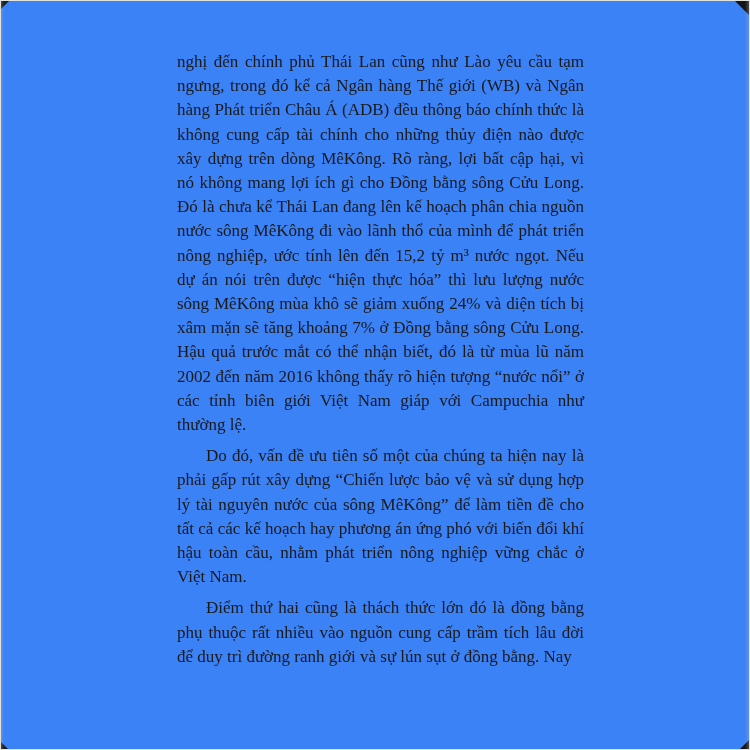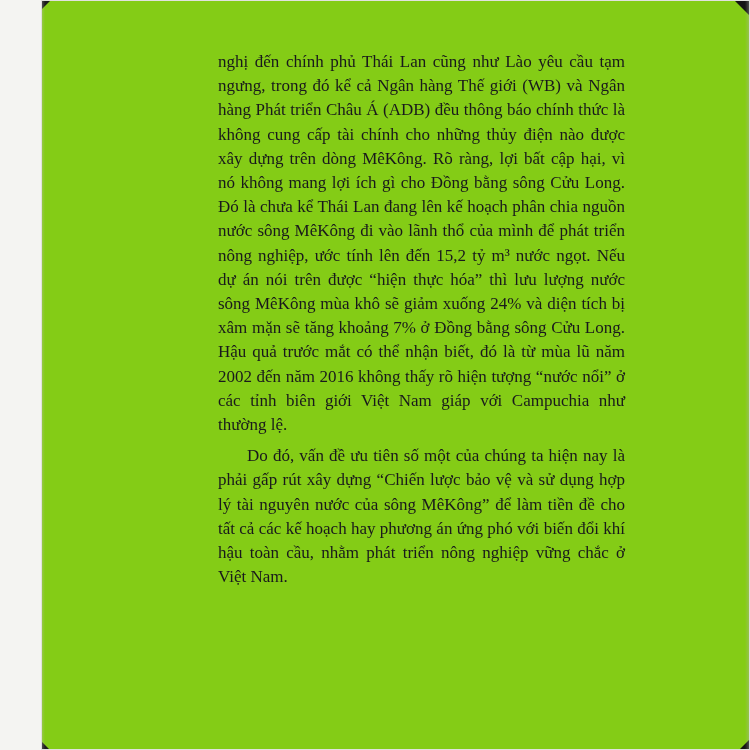--- a/index.html
+++ b/index.html
@@ -10,24 +10,23 @@
     width: 750px;
     height: 750px;
     position: relative;
     background: #f4f4f2;
     font-family: "Liberation Serif", "DejaVu Serif", serif;
     overflow: hidden;
   }
   .page {
     position: absolute;
     inset: 0;
-    background: #84cc16;
+    background: #3b82f6;
     border: 1px solid #e1e1de;
     box-sizing: border-box;
-    margin-left: 41px;
   }
   .text-block {
     position: absolute;
     left: 176px;
     top: 49px;
     width: 407px;
     color: #19191c;
     font-size: 17px;
     line-height: 24.2px;
     text-align: justify;
@@ -81,20 +80,21 @@
   }
 </style>
 </head>
 <body>
 
 <div class="page">
 
   <div class="text-block">
     <p class="para">nghị đến chính phủ Thái Lan cũng như Lào yêu cầu tạm ngưng, trong đó kể cả Ngân hàng Thế giới (WB) và Ngân hàng Phát triển Châu Á (ADB) đều thông báo chính thức là không cung cấp tài chính cho những thủy điện nào được xây dựng trên dòng MêKông. Rõ ràng, lợi bất cập hại, vì nó không mang lợi ích gì cho Đồng bằng sông Cửu Long. Đó là chưa kể Thái Lan đang lên kế hoạch phân chia nguồn nước sông MêKông đi vào lãnh thổ của mình để phát triển nông nghiệp, ước tính lên đến 15,2 tỷ m³ nước ngọt. Nếu dự án nói trên được “hiện thực hóa” thì lưu lượng nước sông MêKông mùa khô sẽ giảm xuống 24% và diện tích bị xâm mặn sẽ tăng khoảng 7% ở Đồng bằng sông Cửu Long. Hậu quả trước mắt có thể nhận biết, đó là từ mùa lũ năm 2002 đến năm 2016 không thấy rõ hiện tượng “nước nổi” ở các tỉnh biên giới Việt Nam giáp với Campuchia như thường lệ.</p>
     <p class="para indent">Do đó, vấn đề ưu tiên số một của chúng ta hiện nay là phải gấp rút xây dựng “Chiến lược bảo vệ và sử dụng hợp lý tài nguyên nước của sông MêKông” để làm tiền đề cho tất cả các kế hoạch hay phương án ứng phó với biến đổi khí hậu toàn cầu, nhằm phát triển nông nghiệp vững chắc ở Việt Nam.</p>
+    <p class="para indent">Điểm thứ hai cũng là thách thức lớn đó là đồng bằng phụ thuộc rất nhiều vào nguồn cung cấp trầm tích lâu đời để duy trì đường ranh giới và sự lún sụt ở đồng bằng. Nay</p>
   </div>
 
 
   <div class="corner tl"></div>
   <div class="corner tr"></div>
   <div class="corner bl"></div>
   <div class="corner br"></div>
   <div class="edge-shade-left"></div>
   <div class="edge-shade-right"></div>
 

